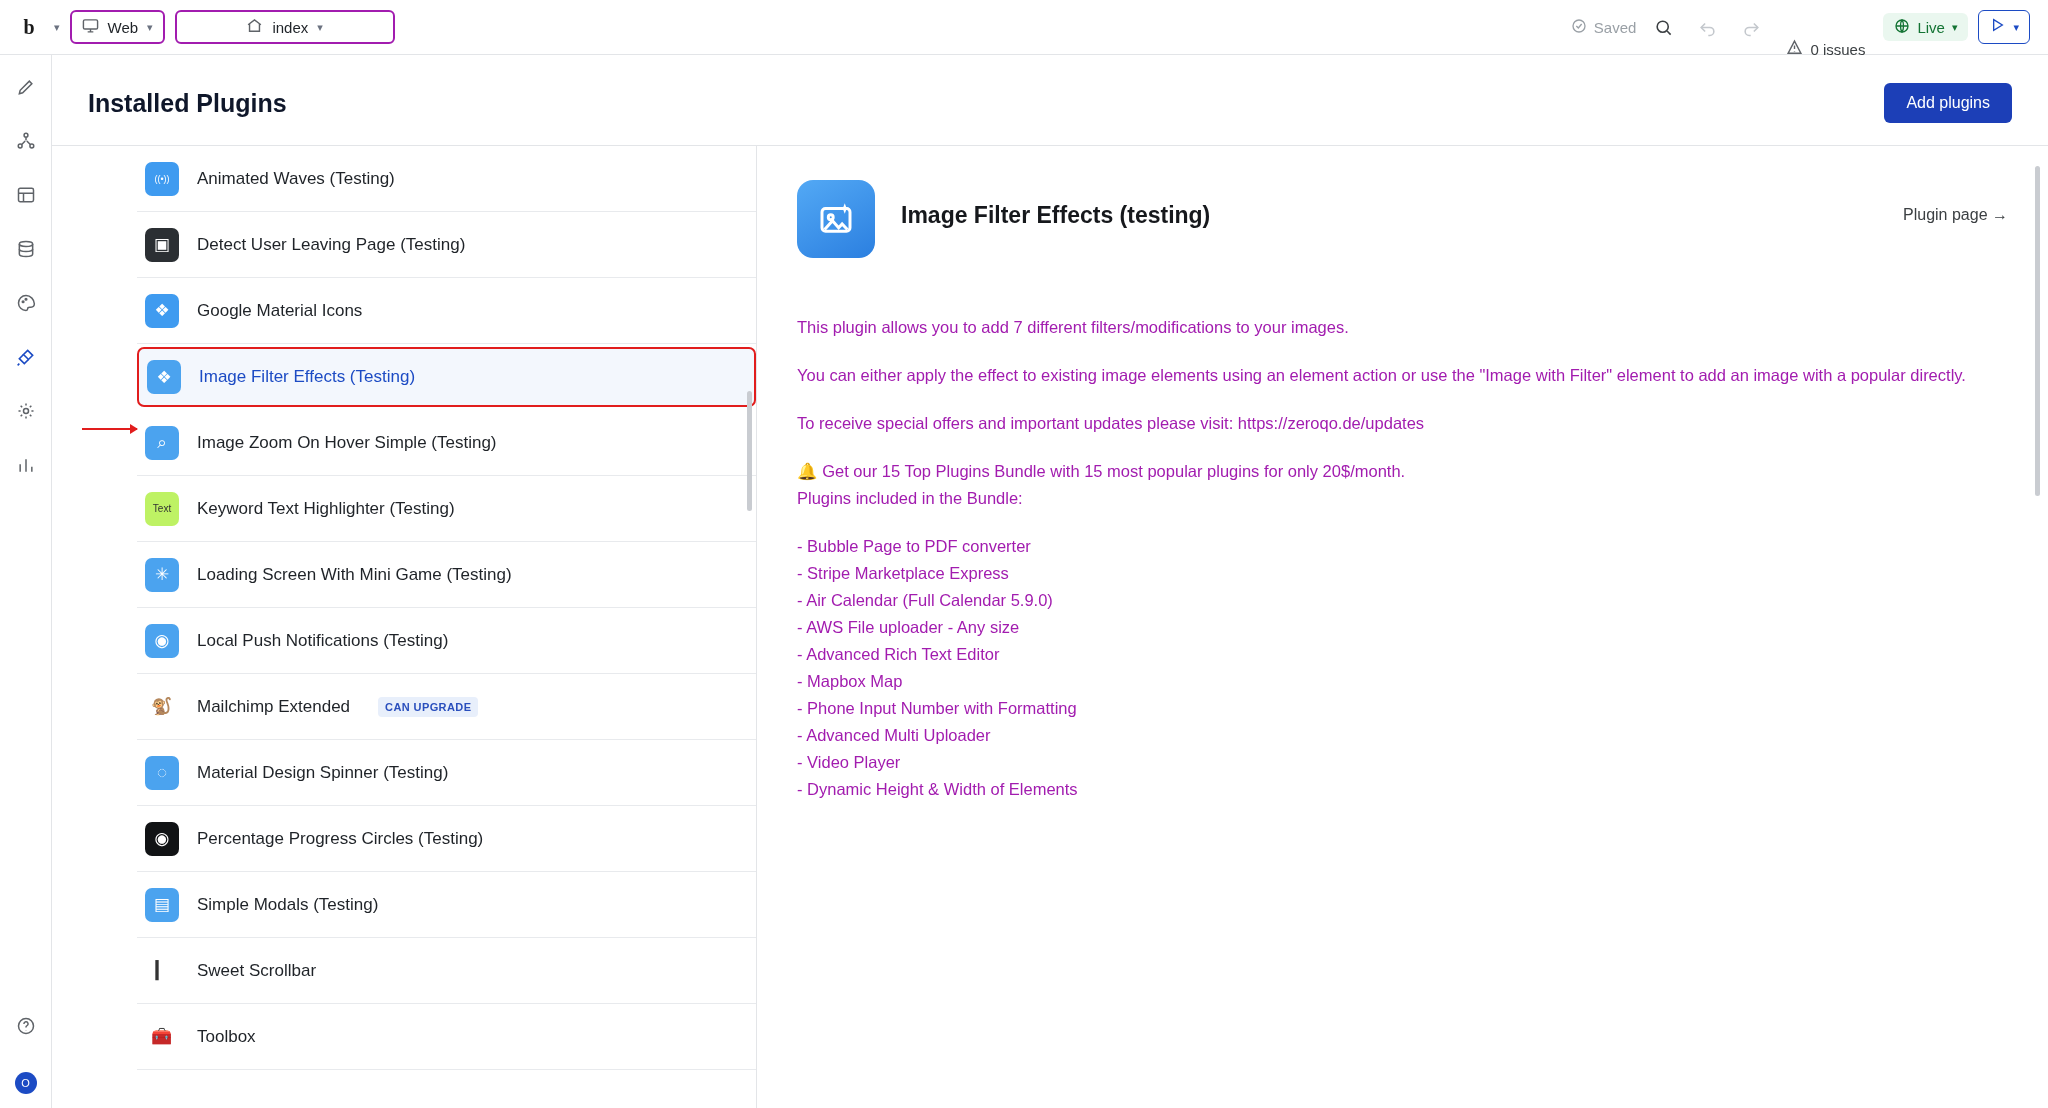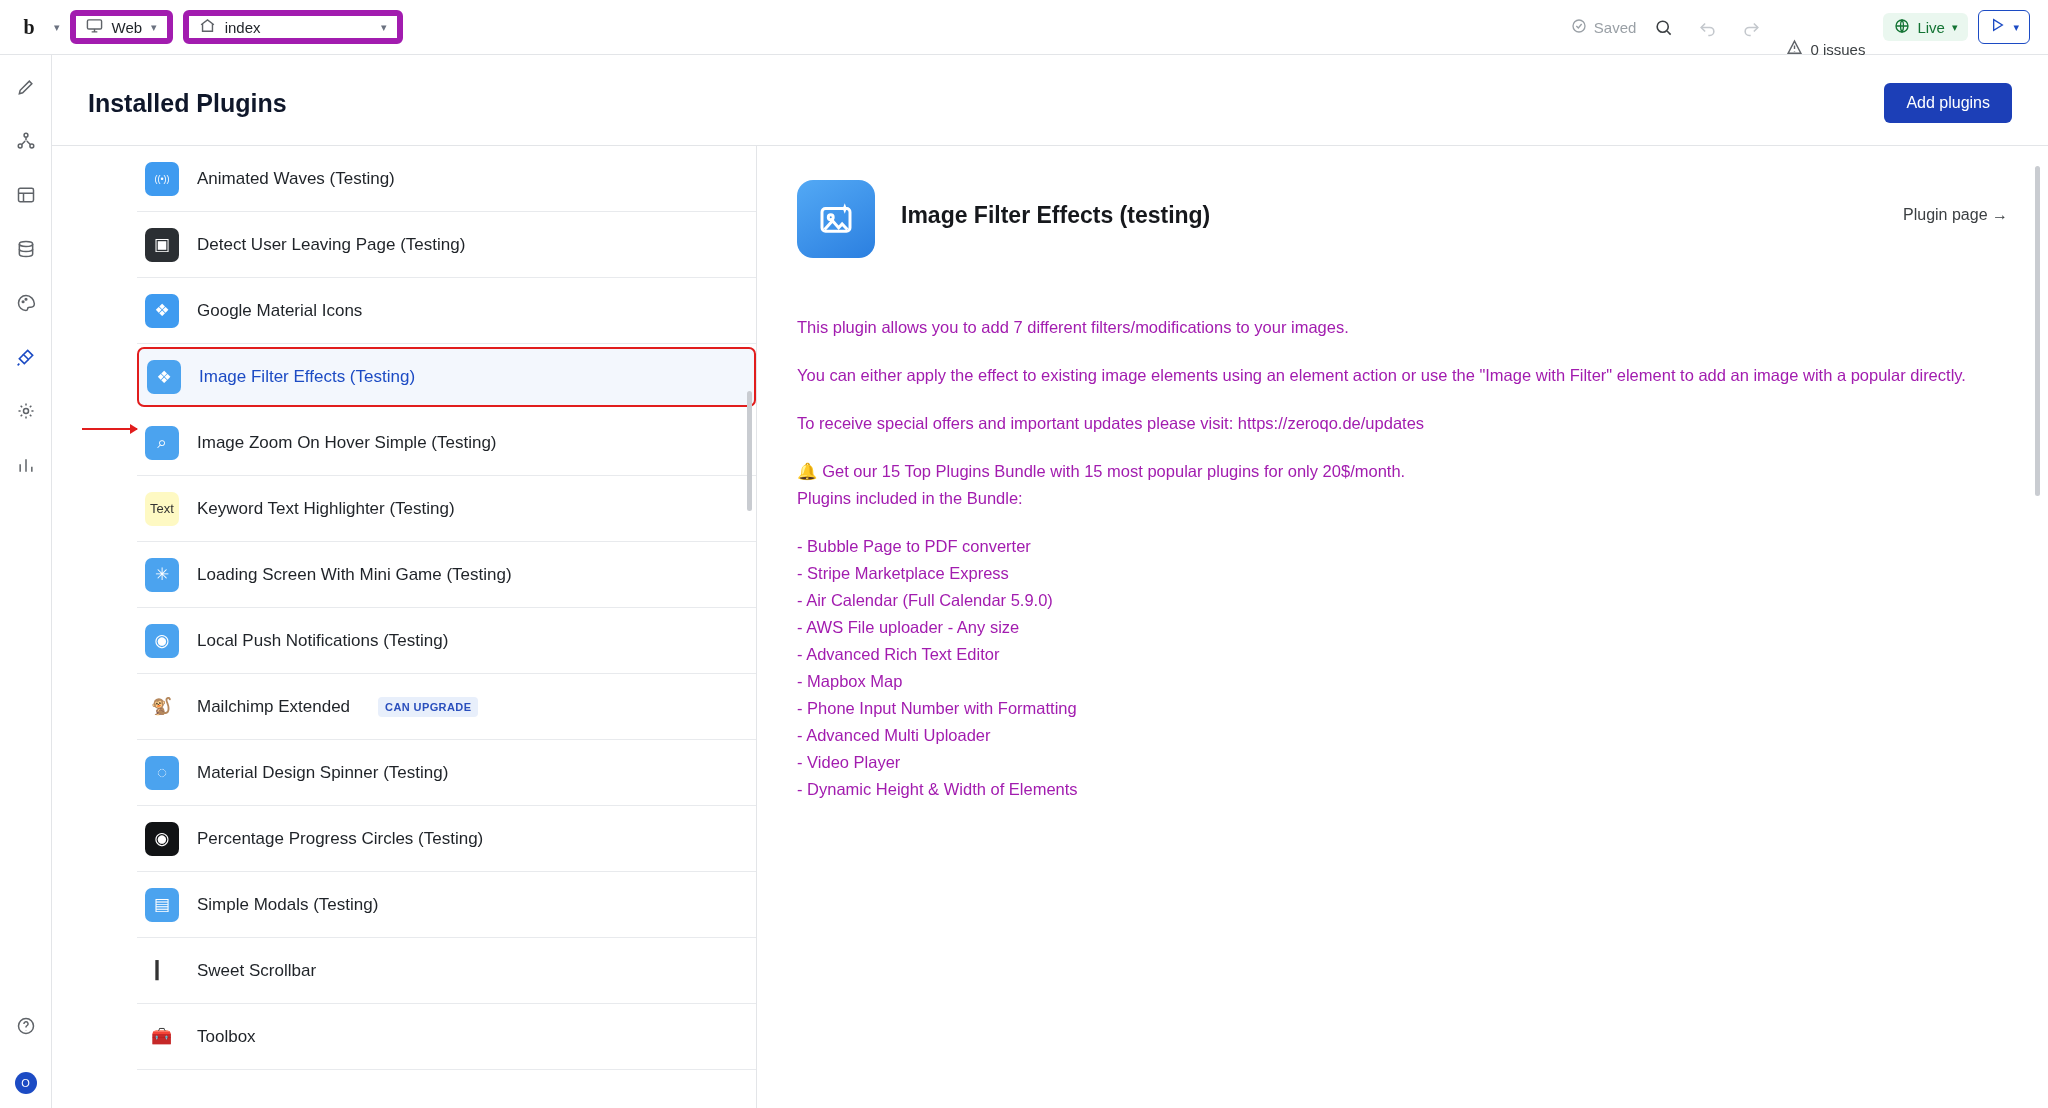--- a/index.html
+++ b/index.html
@@ -22,25 +22,25 @@
     gap: 10px;
   }
   .logo {
     width: 30px; height: 30px; display: flex; align-items: center; justify-content: center;
     font-size: 20px; font-weight: 700; color: #1a1a1a; font-family: "Liberation Serif", serif;
   }
   .chev { font-size: 11px; color: #6b7280; }
   .topsel {
     display: flex; align-items: center; gap: 9px;
     height: 34px; padding: 0 10px;
-    border: 6px solid #a21caf; border-radius: 6px;
+    border: 2px solid #a21caf; border-radius: 6px;
     background: #fff; font-size: 15px; color: #1f2328;
     cursor: pointer;
   }
-  .topsel.wide { width: 220px; justify-content: space-between; }
+  .topsel.wide { width: 220px; justify-content: center; }
   .topsel .left { display: flex; align-items: center; gap: 9px; }
   .spacer { flex: 1; }
   .saved {
     display: flex; align-items: center; gap: 7px;
     font-size: 15px; color: #9aa0a6;
   }
   .icon-btn {
     width: 34px; height: 34px; border-radius: 6px;
     display: flex; align-items: center; justify-content: center;
     color: #5f6368; cursor: pointer;
@@ -372,21 +372,21 @@
               </div>
               <div class="plugin-row selected">
                 <div class="p-ico" style="background: rgb(75, 163, 239); font-size: 17px;">❖</div>
                 <span>Image Filter Effects (Testing)</span>
               </div>
               <div class="plugin-row">
                 <div class="p-ico" style="background: rgb(75, 163, 239); font-size: 17px;">⌕</div>
                 <span>Image Zoom On Hover Simple (Testing)</span>
               </div>
               <div class="plugin-row">
-                <div class="p-ico" style="background: #fef9c3; color: rgb(51, 51, 51); font-size: 13px;">Text</div>
+                <div class="p-ico" style="background: #bef264; color: rgb(51, 51, 51); font-size: 10px;">Text</div>
                 <span>Keyword Text Highlighter (Testing)</span>
               </div>
               <div class="plugin-row">
                 <div class="p-ico" style="background: rgb(75, 163, 239); font-size: 17px;">✳</div>
                 <span>Loading Screen With Mini Game (Testing)</span>
               </div>
               <div class="plugin-row">
                 <div class="p-ico" style="background: rgb(75, 163, 239); font-size: 17px;">◉</div>
                 <span>Local Push Notifications (Testing)</span>
               </div>

